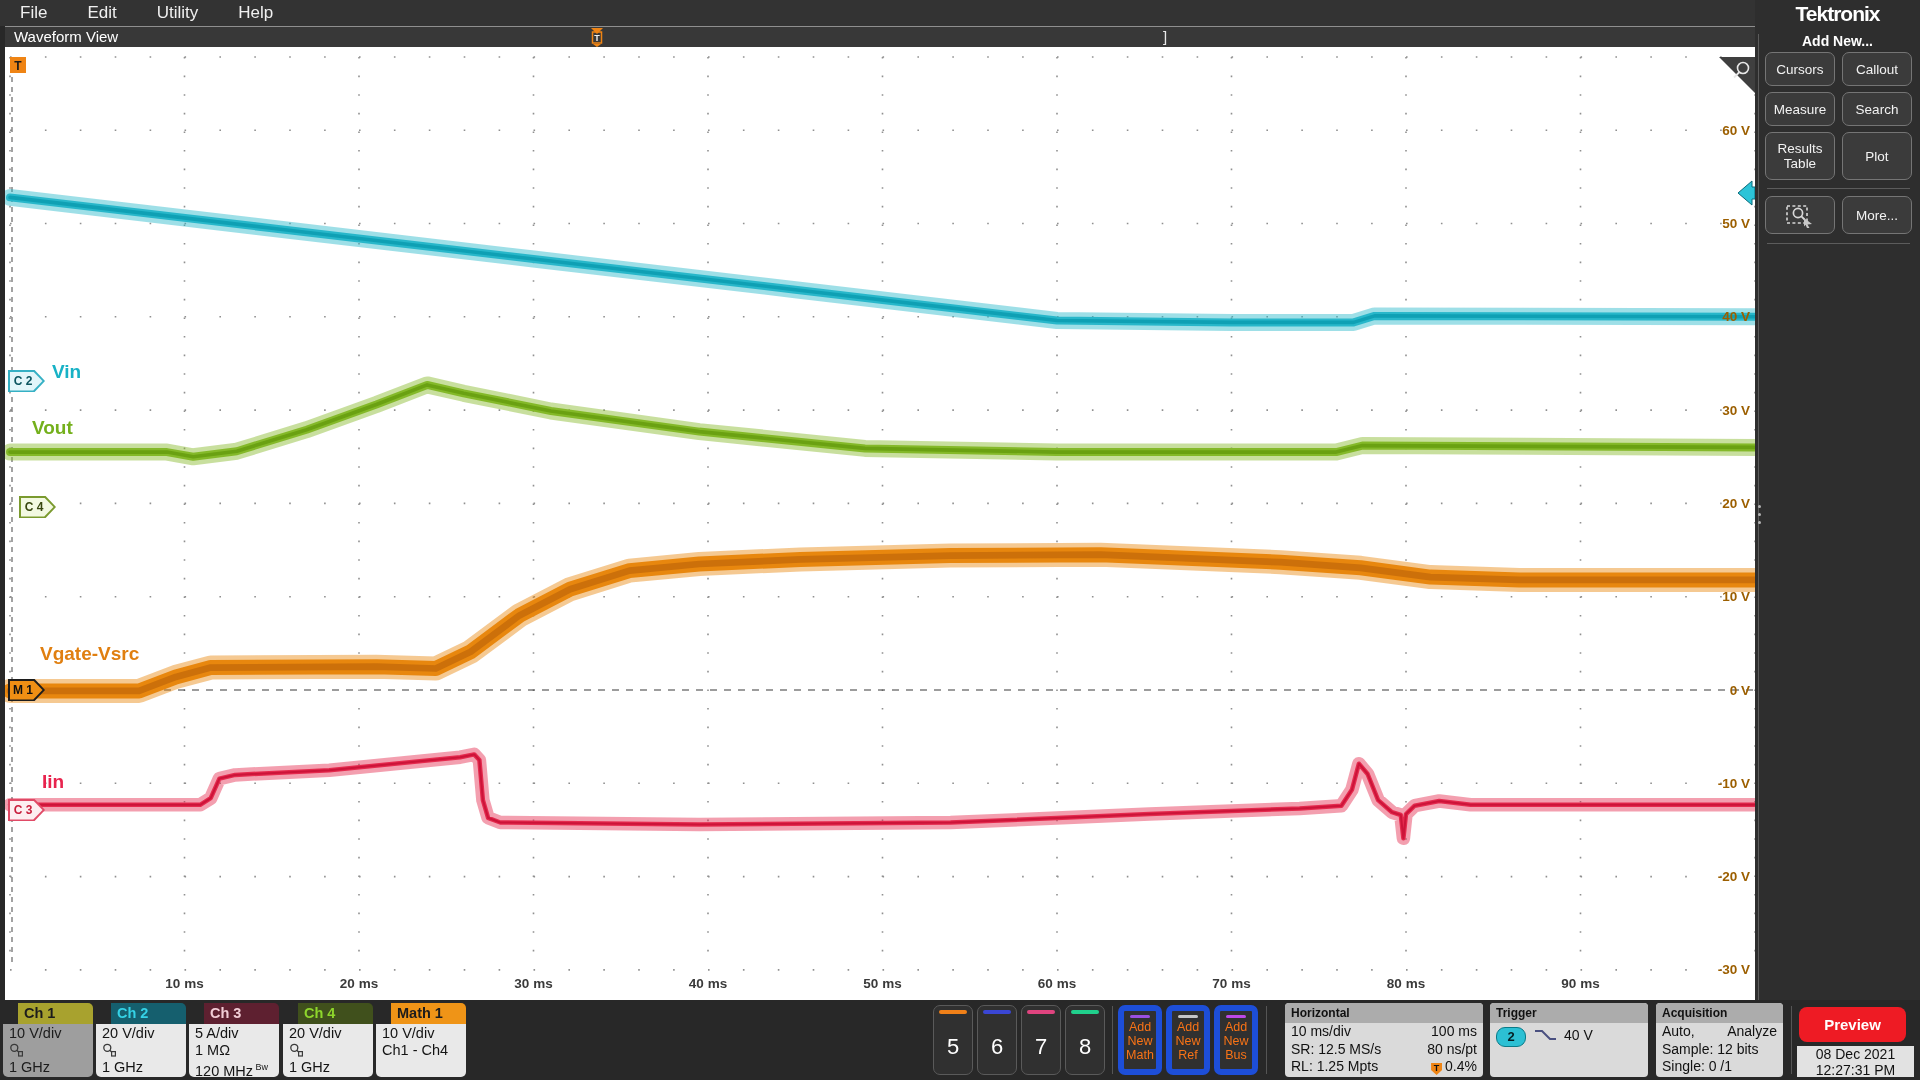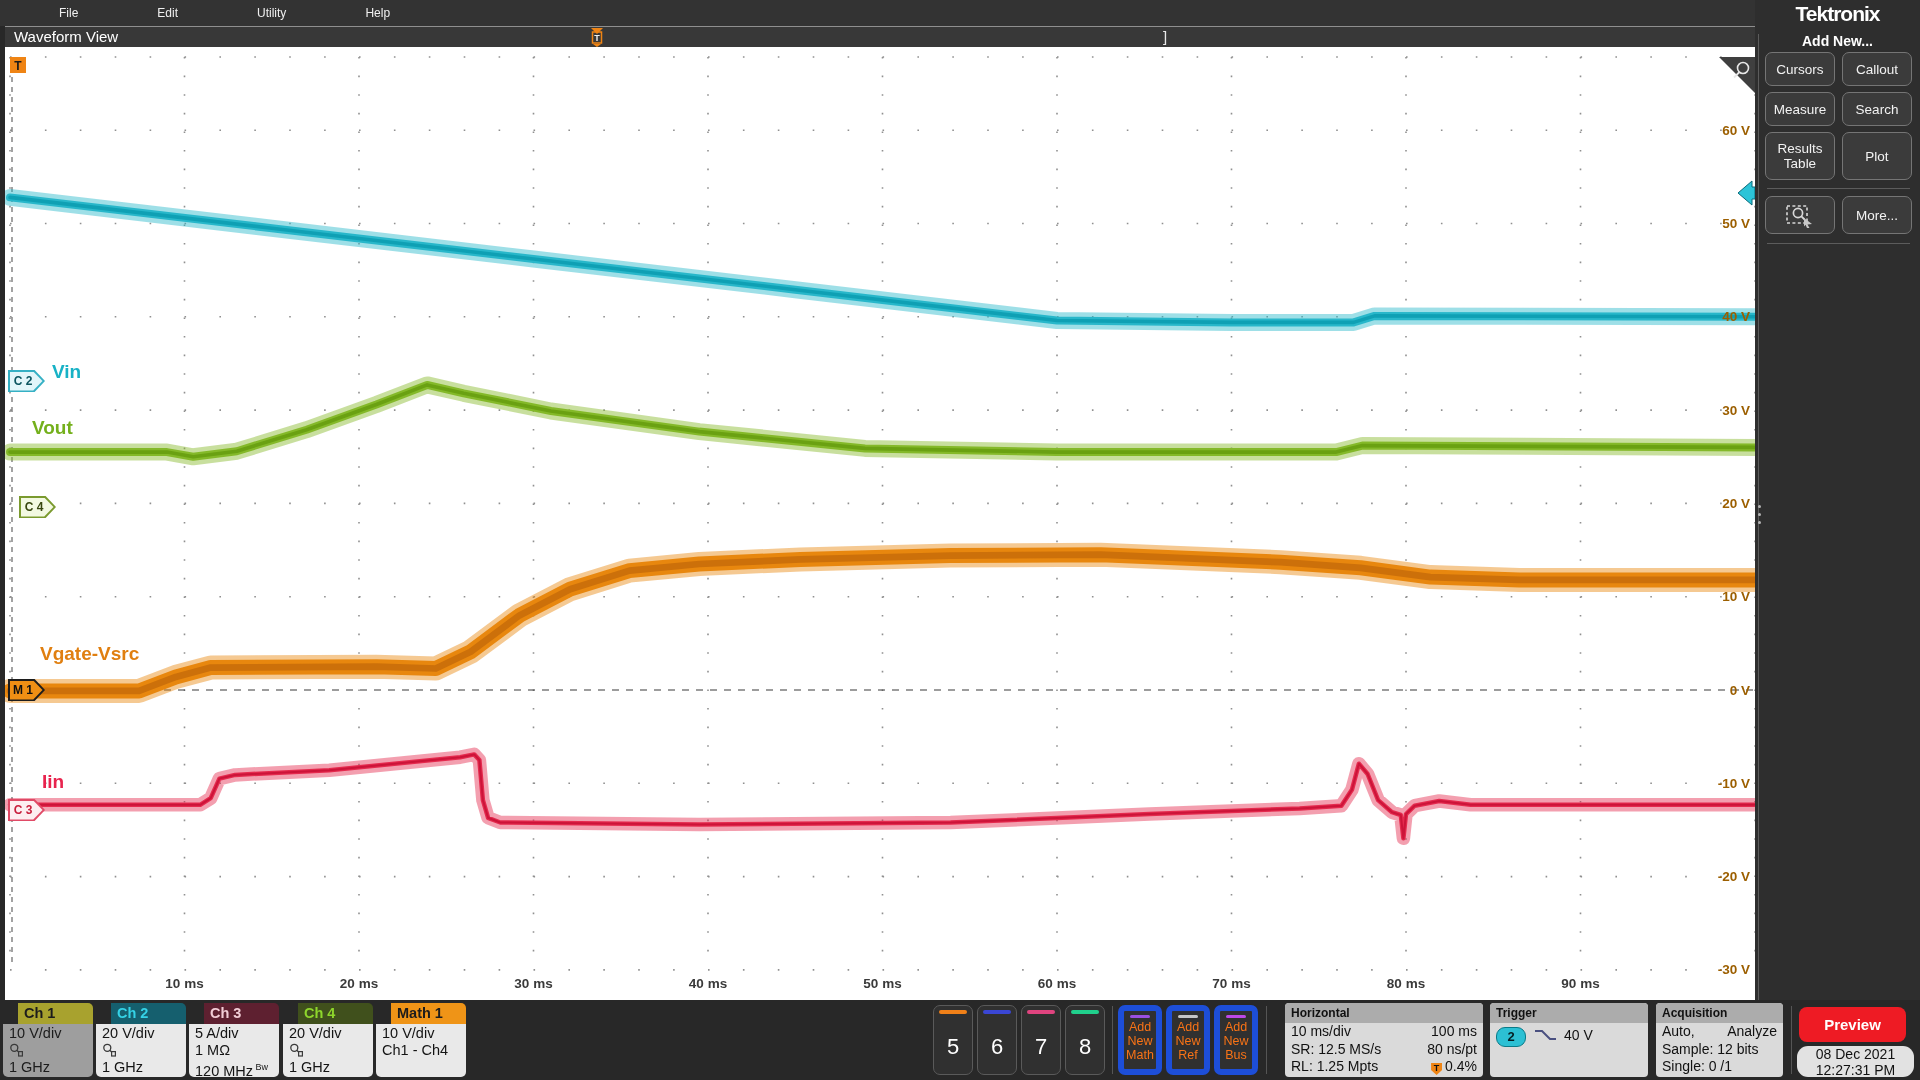--- a/index.html
+++ b/index.html
@@ -1,21 +1,21 @@
 <!DOCTYPE html>
 <html><head>
 <meta charset="utf-8">
 <style>
   html,body{margin:0;padding:0;background:#282828;}
   body{width:1920px;height:1080px;position:relative;overflow:hidden;
        font-family:"Liberation Sans","DejaVu Sans",sans-serif;-webkit-font-smoothing:antialiased;}
   .abs{position:absolute;}
   
   #menubar{left:0;top:0;width:1920px;height:26px;background:#333;}
-  .menu-item{display:inline-block;color:#f0f0f0;font-size:12px;line-height:26px;padding:0 20px;cursor:default;margin-left:39px;}
+  .menu-item{display:inline-block;color:#f0f0f0;font-size:17px;line-height:26px;padding:0 20px;cursor:default;}
   
   #titlebar{left:5px;top:26px;width:1750px;height:21px;background:#383838;border-top:1px solid #8f8f8f;box-sizing:border-box;}
   #titlebar .tl{color:#fff;font-size:15px;line-height:20px;padding-left:9px;float:left;}
   #trig-pennant{position:absolute;left:583px;top:0px;width:18px;height:20px;}
   #exp-marker{position:absolute;left:1158px;top:0;color:#e8e8e8;font-size:15px;line-height:20px;}
   
   #scope{left:5px;top:47px;width:1750px;height:953px;background:#fff;}
   #scope svg{position:absolute;left:0;top:0;}
   .chan-badge{position:absolute;width:37px;height:22px;}
   .chan-badge .outer,.chan-badge .inner{position:absolute;clip-path:polygon(0 0,72% 0,100% 50%,72% 100%,0 100%);}
@@ -47,21 +47,21 @@
   .vdiv{position:absolute;top:6px;width:1px;height:68px;background:#555;}
   .panel{position:absolute;top:3px;height:74px;background:#dadada;border-radius:4px;overflow:hidden;color:#111;}
   .panel .hd{height:20px;background:#acacac;font-size:12px;font-weight:bold;line-height:20px;padding-left:6px;}
   .panel .row{display:flex;justify-content:space-between;align-items:flex-start;font-size:14px;line-height:17.5px;padding:0 6px;}
   .tp-icon{display:inline-block;width:11px;height:12px;background:#ef8414;clip-path:polygon(0 0,100% 0,100% 58%,50% 100%,0 58%);
            color:#111;font-size:9px;font-weight:bold;text-align:center;line-height:10px;margin-right:3px;}
   .src-pill{display:inline-block;width:28px;height:18px;border-radius:9px;border:1.5px solid #0a7a88;
             color:#052025;font-size:13px;font-weight:bold;text-align:center;line-height:18px;}
   #preview{position:absolute;left:1799px;top:7px;width:107px;height:35px;border-radius:8px;
            color:#fff;font-size:15px;font-weight:bold;text-align:center;line-height:35px;}
-  #clockbox{position:absolute;left:1797px;top:46px;width:117px;height:31px;background:#e2e2e2;border-radius:11px;
+  #clockbox{position:absolute;left:1797px;top:46px;width:117px;height:31px;background:#e2e2e2;border-radius:0;
             color:#111;font-size:14px;line-height:15.5px;text-align:center;padding-top:1px;box-sizing:border-box;}
   #dots-handle{position:absolute;left:1758px;top:505px;width:4px;height:22px;}
   #dots-handle i{display:block;width:3px;height:3px;border-radius:50%;background:#b5b5b5;margin:0 0 5px 0;}
 </style>
 </head>
 <body>
 
 <div id="menubar" class="abs"><span class="menu-item">File</span><span class="menu-item">Edit</span><span class="menu-item">Utility</span><span class="menu-item">Help</span></div>
 
 <div id="titlebar" class="abs">

